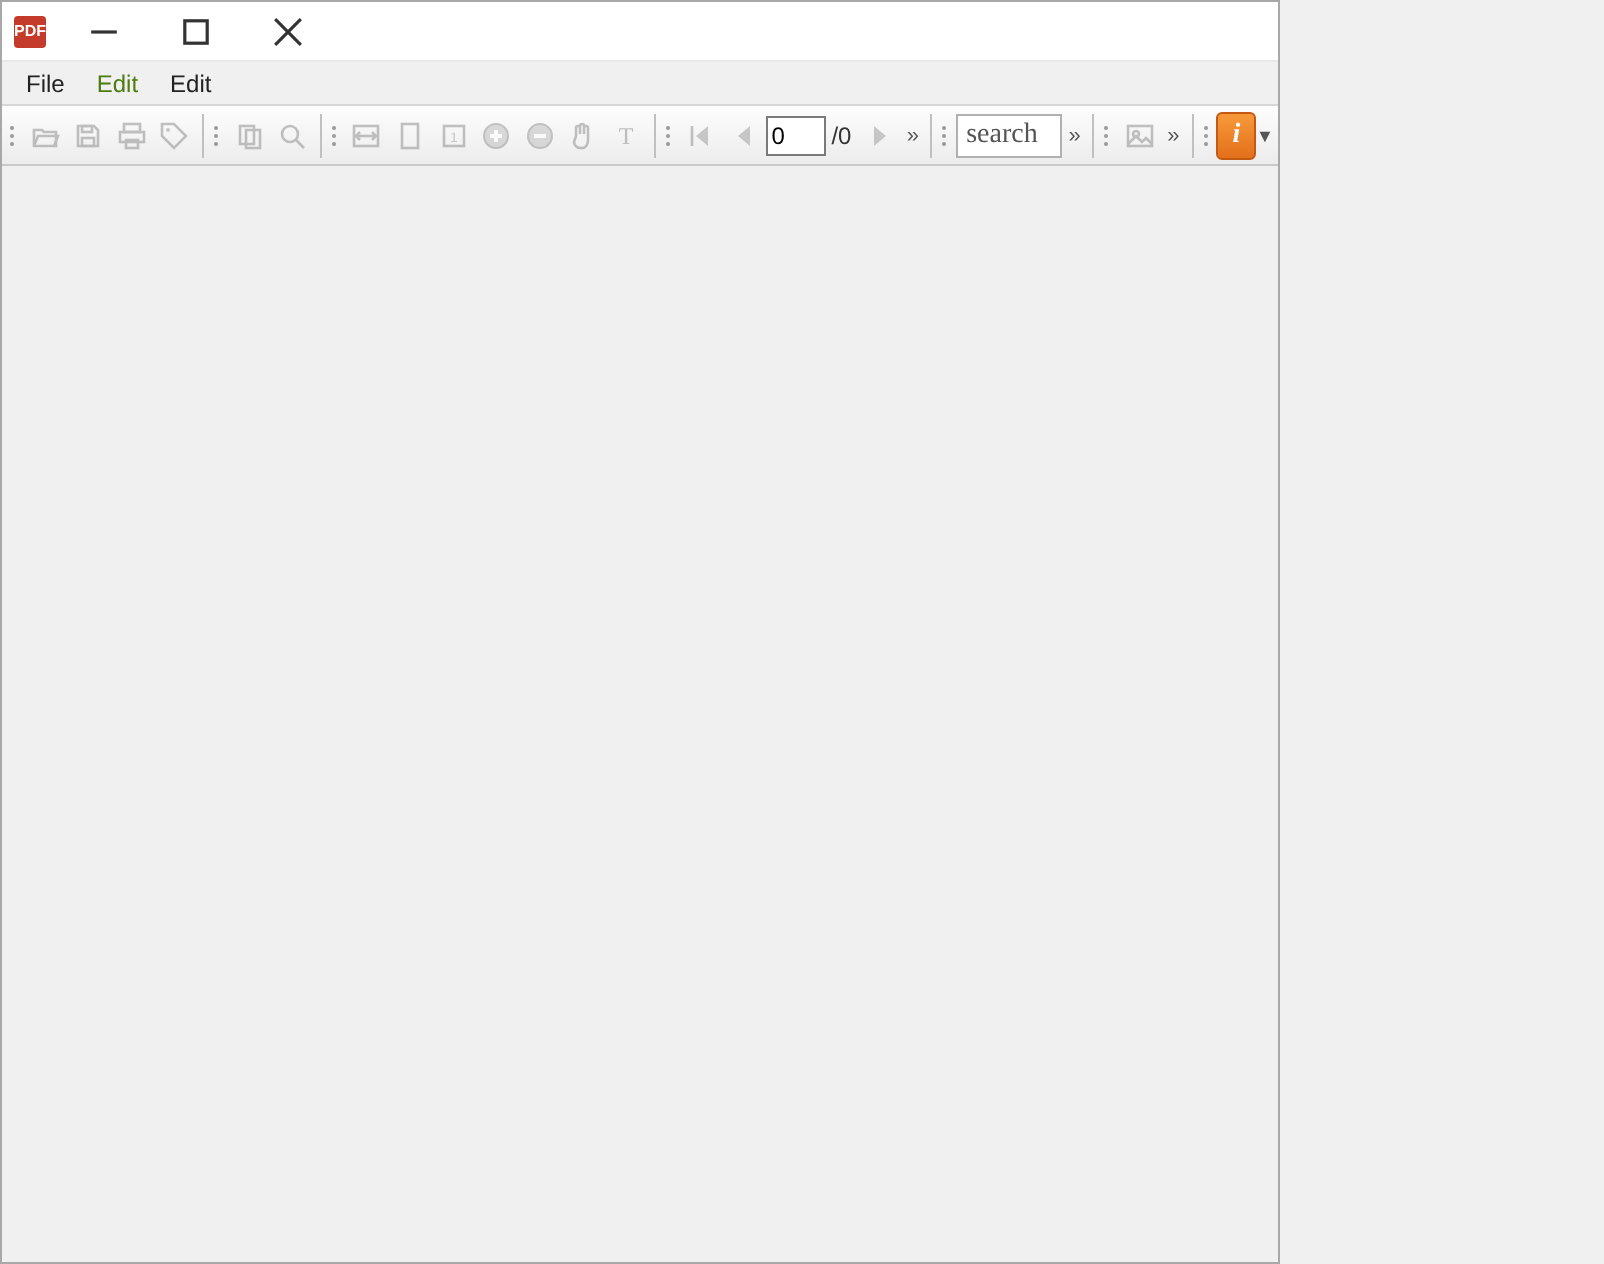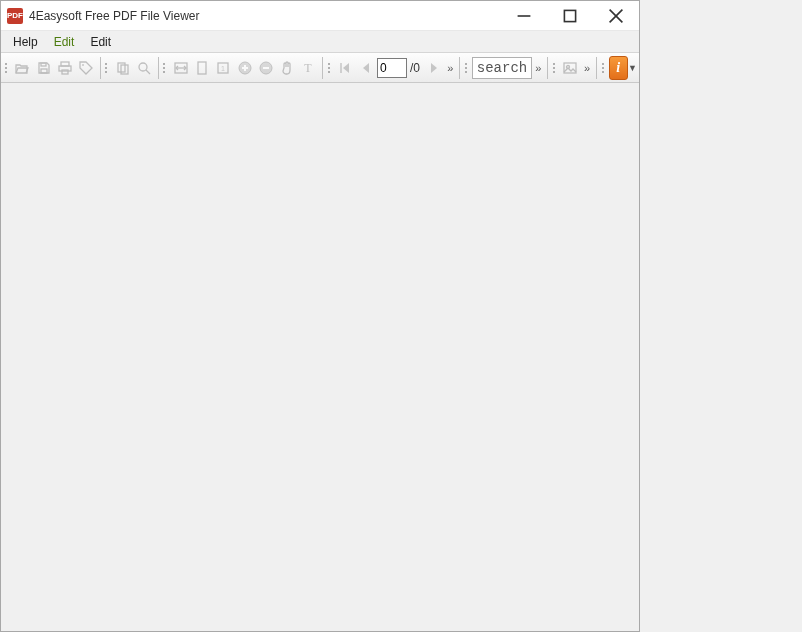--- a/index.html
+++ b/index.html
@@ -97,21 +97,21 @@
     border: 1px solid #7a7a7a;
     font-size: 12px;
     padding: 0 2px;
     text-align: left;
   }
   .page-total { font-size: 12px; color: #333; margin: 0 3px; }
   .search-box {
     border: 1px solid #b0b0b0;
     height: 22px;
     padding: 0 4px;
-    font-family: Liberation Mono, monospace;
+    font-family: Liberation Serif, serif;
     font-size: 14px;
     display: flex; align-items: center;
     width: 64px;
     color: #555;
     background: #fff;
   }
   .about-btn {
     width: 24px; height: 24px;
     background: linear-gradient(#f79a3a, #e36f1a);
     border: 1px solid #c25a12;
@@ -135,21 +135,20 @@
   .ico-stroke { stroke: #888; stroke-width: 1.3; fill: none; }
   .ico-fill { fill: #999; }
 </style>
 </head>
 <body>
 
 <div class="window">
 
   <div class="titlebar">
     <div class="titlebar-icon">PDF</div>
-    <div class="titlebar-text">4Easysoft Free PDF File Viewer</div>
     <div class="win-controls">
       <div class="win-btn">
         <svg viewBox="0 0 10 10">
             <line x1="1" y1="5" x2="9" y2="5" stroke="#333" stroke-width="1"></line>
           </svg>
       </div>
       <div class="win-btn">
         <svg viewBox="0 0 10 10">
             <rect x="1.5" y="1.5" width="7" height="7" stroke="#333" stroke-width="1" fill="none"></rect>
           </svg>
@@ -157,21 +156,21 @@
       <div class="win-btn close">
         <svg viewBox="0 0 10 10">
             <line x1="1" y1="1" x2="9" y2="9" stroke="#333" stroke-width="1"></line>
             <line x1="9" y1="1" x2="1" y2="9" stroke="#333" stroke-width="1"></line>
           </svg>
       </div>
     </div>
   </div>
 
   <div class="menubar">
-    <div class="menu-item">Help</div>
+    <div class="menu-item">File</div>
     <div class="menu-item disabled">Edit</div>
     <div class="menu-item">Edit</div>
   </div>
 
   <div class="toolbar">
     <div class="tb-grip">
         <span></span>
         <span></span>
         <span></span>
       </div>

